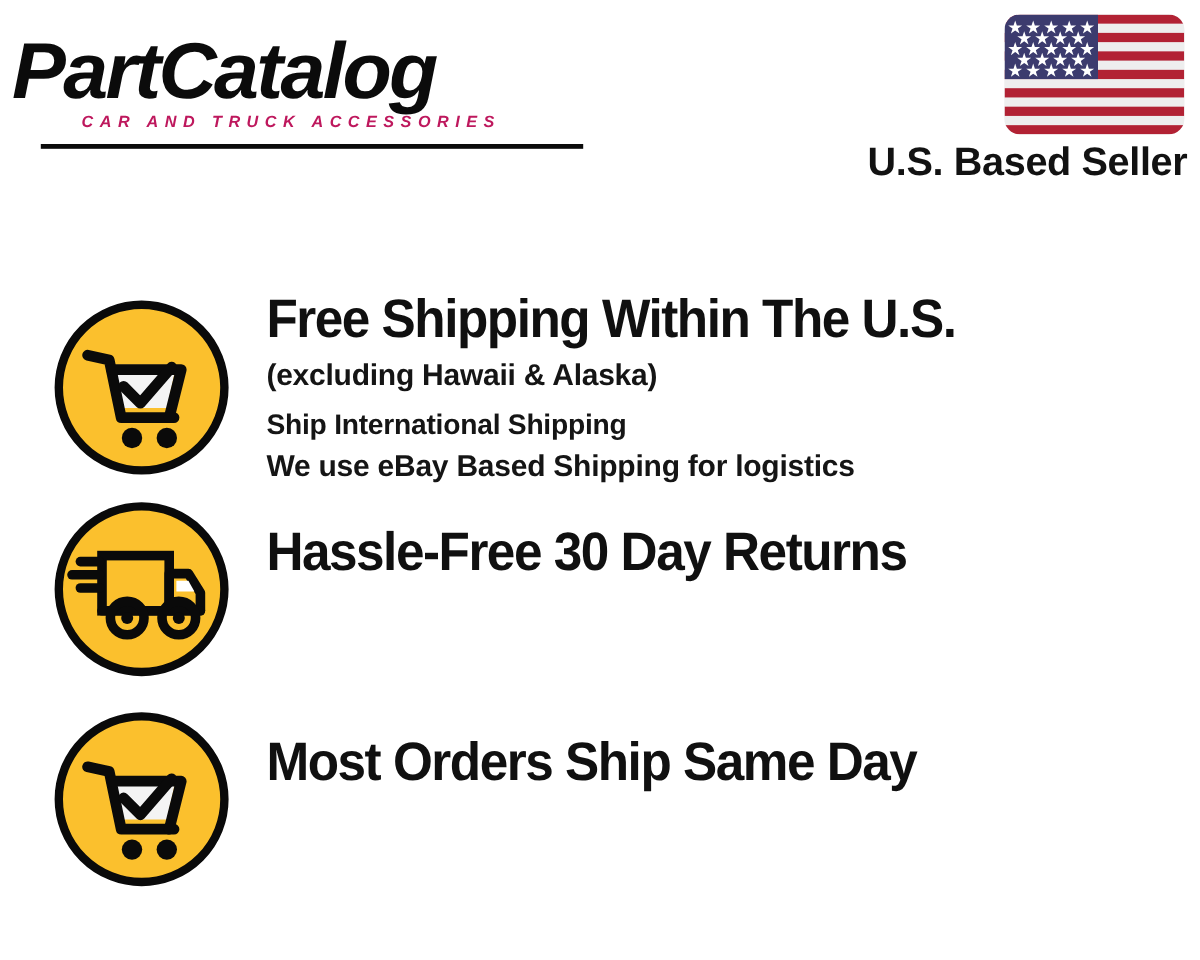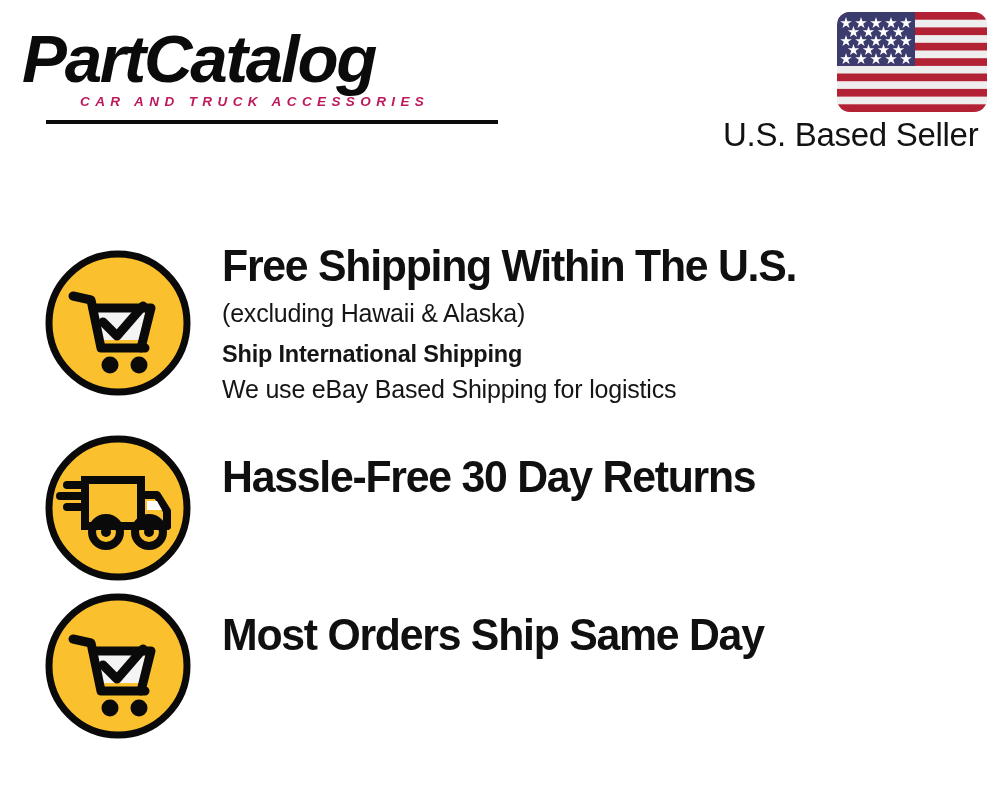--- a/index.html
+++ b/index.html
@@ -21,21 +21,21 @@
   #header {
     position: absolute;
     top: 0; left: 0;
     width: 1000px;
     height: 175px;
   }
 
   
   #logo-block {
     position: absolute;
-    left: 22px;
+    left: 10px;
     top: 24px;
     width: 470px;
     height: 95px;
   }
   #logo-wordmark {
     font-family: "Liberation Sans", sans-serif;
     font-style: italic;
     font-weight: bold;
     font-size: 66px;
     line-height: 70px;
@@ -77,36 +77,36 @@
     overflow: hidden;
     background: #eeeeee;
   }
   #flag-badge svg { display: block; width: 150px; height: 100px; }
 
   #seller-label {
     position: absolute;
     left: 723px;
     top: 116px;
     width: 266px;
-    text-align: left;
+    text-align: right;
     font-size: 33px;
-    font-weight: normal;
+    font-weight: bold;
     letter-spacing: -0.3px;
     color: #121212;
     white-space: nowrap;
   }
 
   
   .benefit-row {
     position: absolute;
     left: 0;
     width: 1000px;
   }
   #row-shipping { top: 240px; height: 168px; }
-  #row-returns  { top: 425px; height: 168px; }
+  #row-returns  { top: 408px; height: 168px; }
   #row-sameday  { top: 583px; height: 168px; }
 
   .benefit-icon {
     position: absolute;
     left: 43px;
     top: 8px;
     width: 150px;
     height: 150px;
   }
   .benefit-icon svg { display: block; width: 150px; height: 150px; }
@@ -120,21 +120,21 @@
     line-height: 52px;
     letter-spacing: -1.3px;
     color: #101010;
     transform: scaleX(0.95);
     transform-origin: left center;
     white-space: nowrap;
   }
   .subline {
     font-size: 25px;
     line-height: 34px;
-    font-weight: normal;
+    font-weight: bold;
     color: #151515;
     letter-spacing: -0.2px;
     white-space: nowrap;
   }
   .subline.strong { font-weight: bold; font-size: 23.5px; line-height: 33px; }
 
   #row-shipping .headline { margin-top: 0; }
   #row-shipping .sub-1 { margin-top: 4px; }
   #row-shipping .sub-2 { margin-top: 8px; }
   #row-shipping .sub-3 { margin-top: 1px; }

